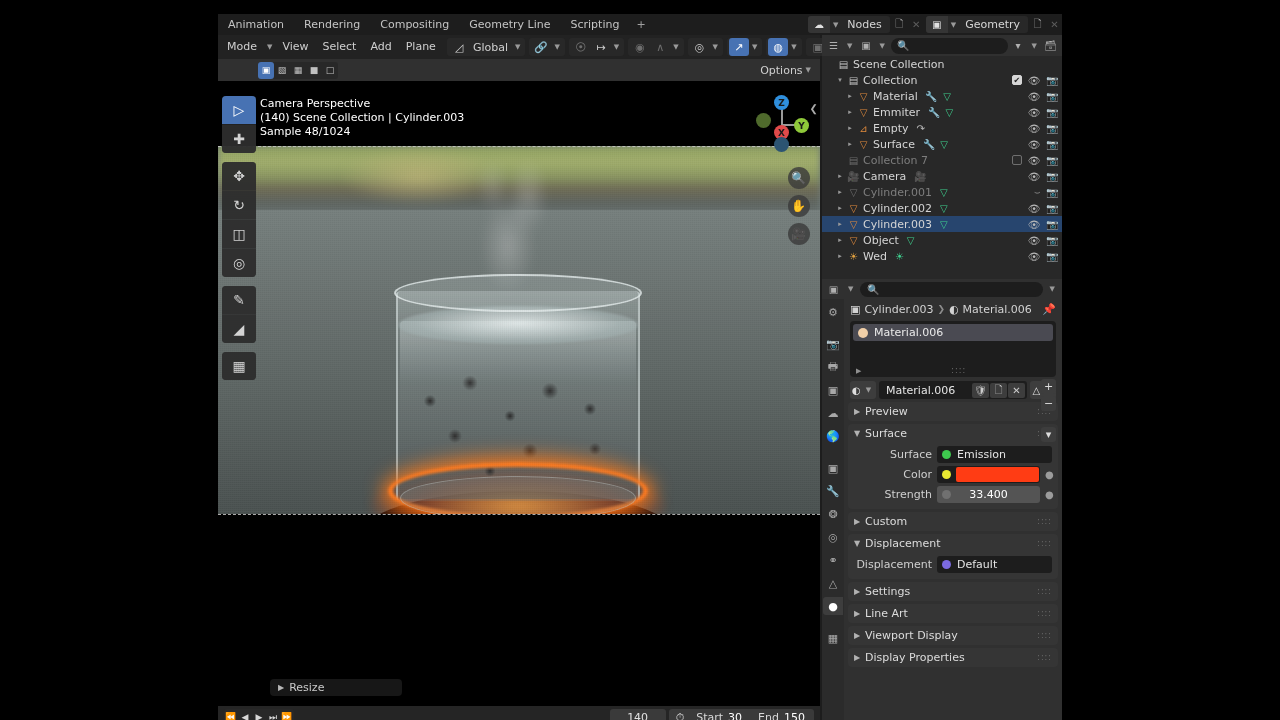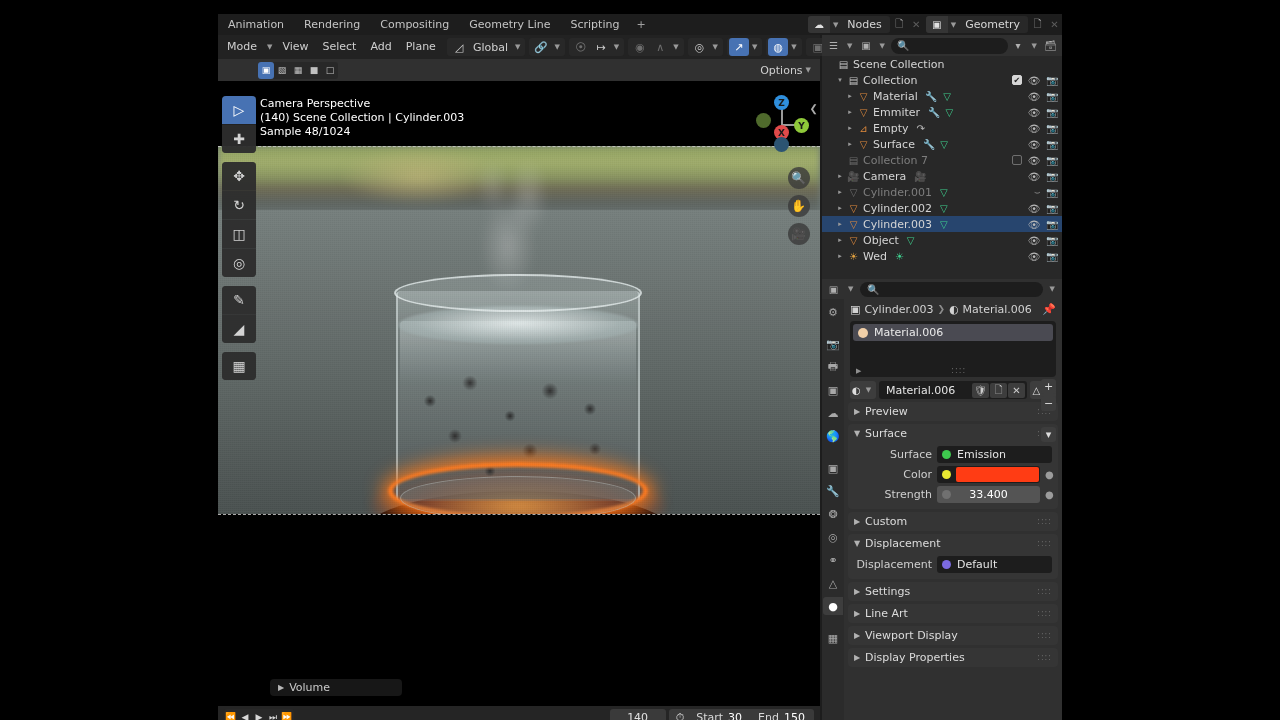--- a/index.html
+++ b/index.html
@@ -348,21 +348,21 @@
     <div class="vp-collapse">❮</div>
 
     <div class="nav-btns">
       <div class="nav-b">🔍</div>
       <div class="nav-b">✋</div>
       <div class="nav-b">🎥</div>
     </div>
 
     <div class="resize-pnl">
       <span class="ar">▶</span>
-      <span class="lbl">Volume</span>
+      <span class="lbl">Resize</span>
     </div>
 
   </div>
 
   <div class="timeline">
     <div class="tl-transport">
       <div class="tl-b">⏪</div>
       <div class="tl-b">◀</div>
       <div class="tl-b">▶</div>
       <div class="tl-b">⏭</div>

